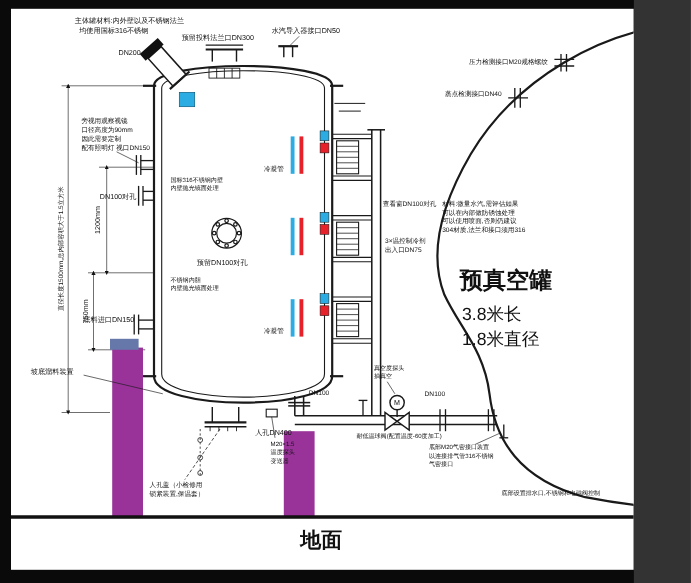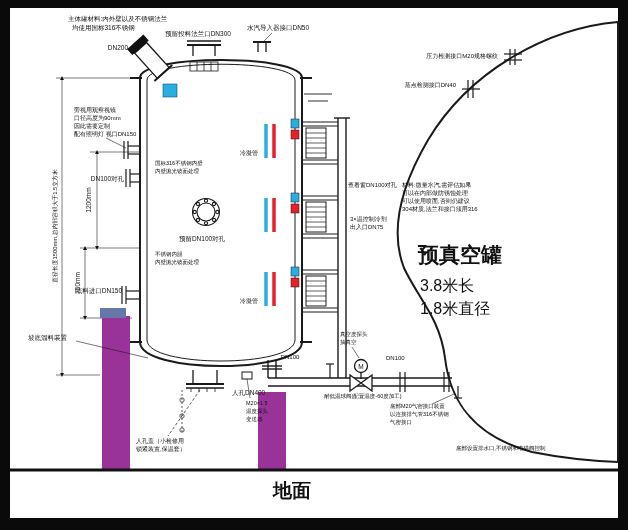--- a/index.html
+++ b/index.html
@@ -1,16 +1,16 @@
 <!DOCTYPE html>
 <html><head>
 <meta charset="utf-8">
 <style>
   html,body{margin:0;padding:0;background:#333;}
-  .stage{position:relative;width:628px;height:530px;background:#0a0a0a;overflow:hidden;}
+  .stage{position:relative;width:576px;height:530px;background:#0a0a0a;overflow:hidden;}
   svg{position:absolute;left:0;top:0;}
   text{font-family:"Liberation Sans","DejaVu Sans",sans-serif;fill:#111;}
 </style>
 </head>
 <body>
 
 <div class="stage">
 <svg width="628" height="530" viewBox="0 0 628 530">
   <defs>
     <marker id="arr" viewBox="0 0 10 10" refX="5" refY="5" markerWidth="5.5" markerHeight="5.5" orient="auto-start-reverse">

